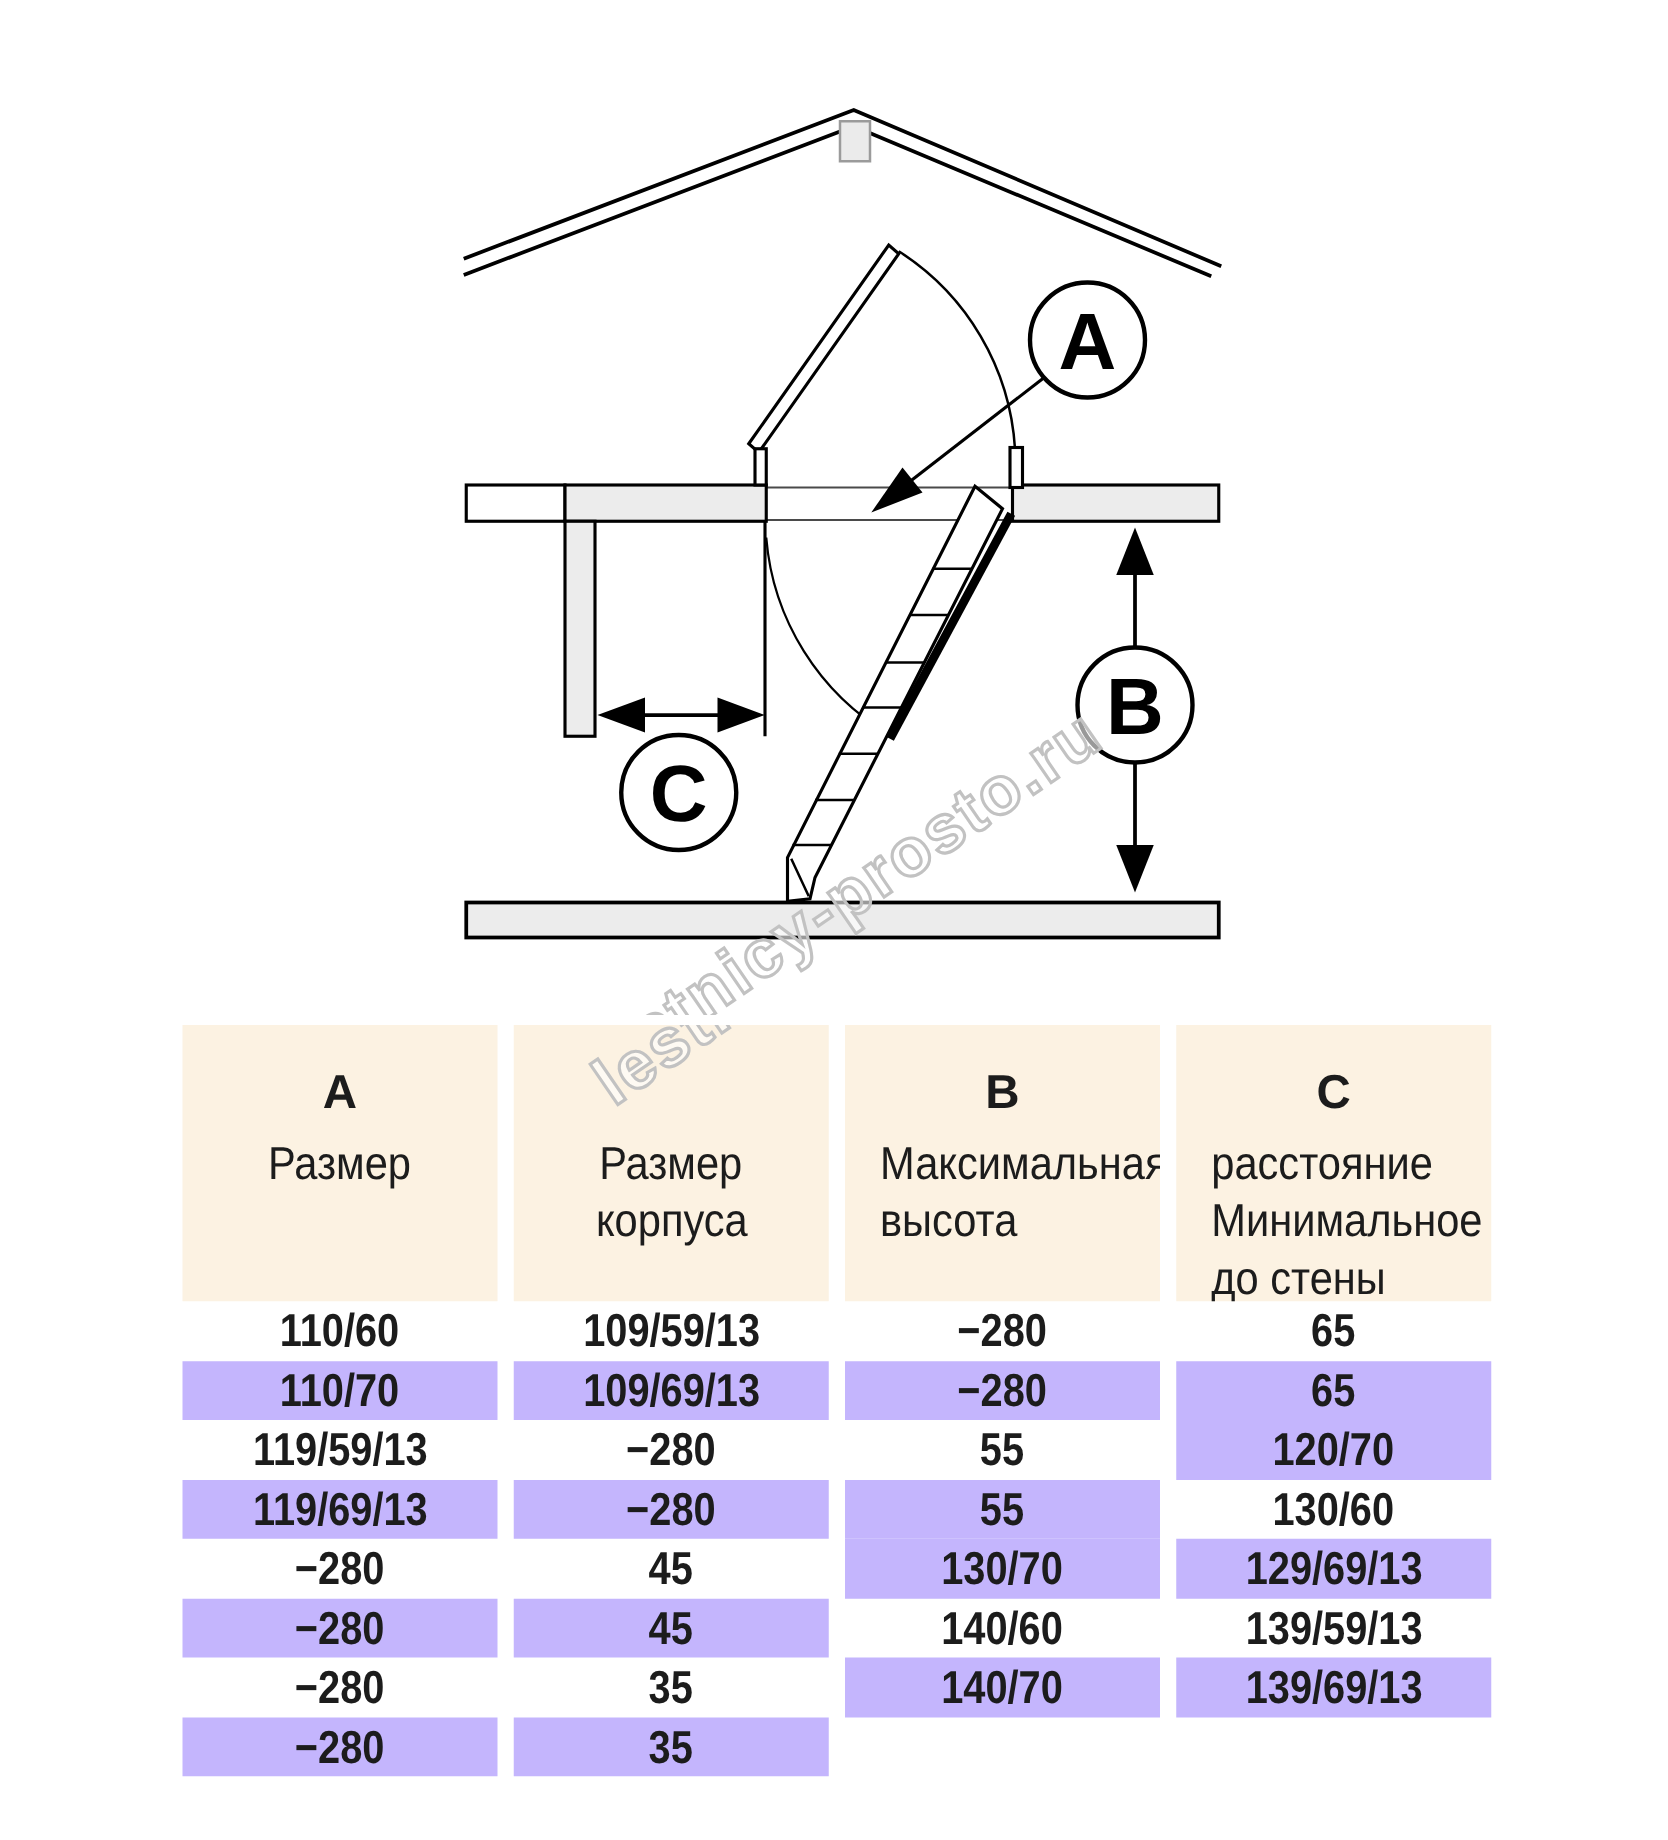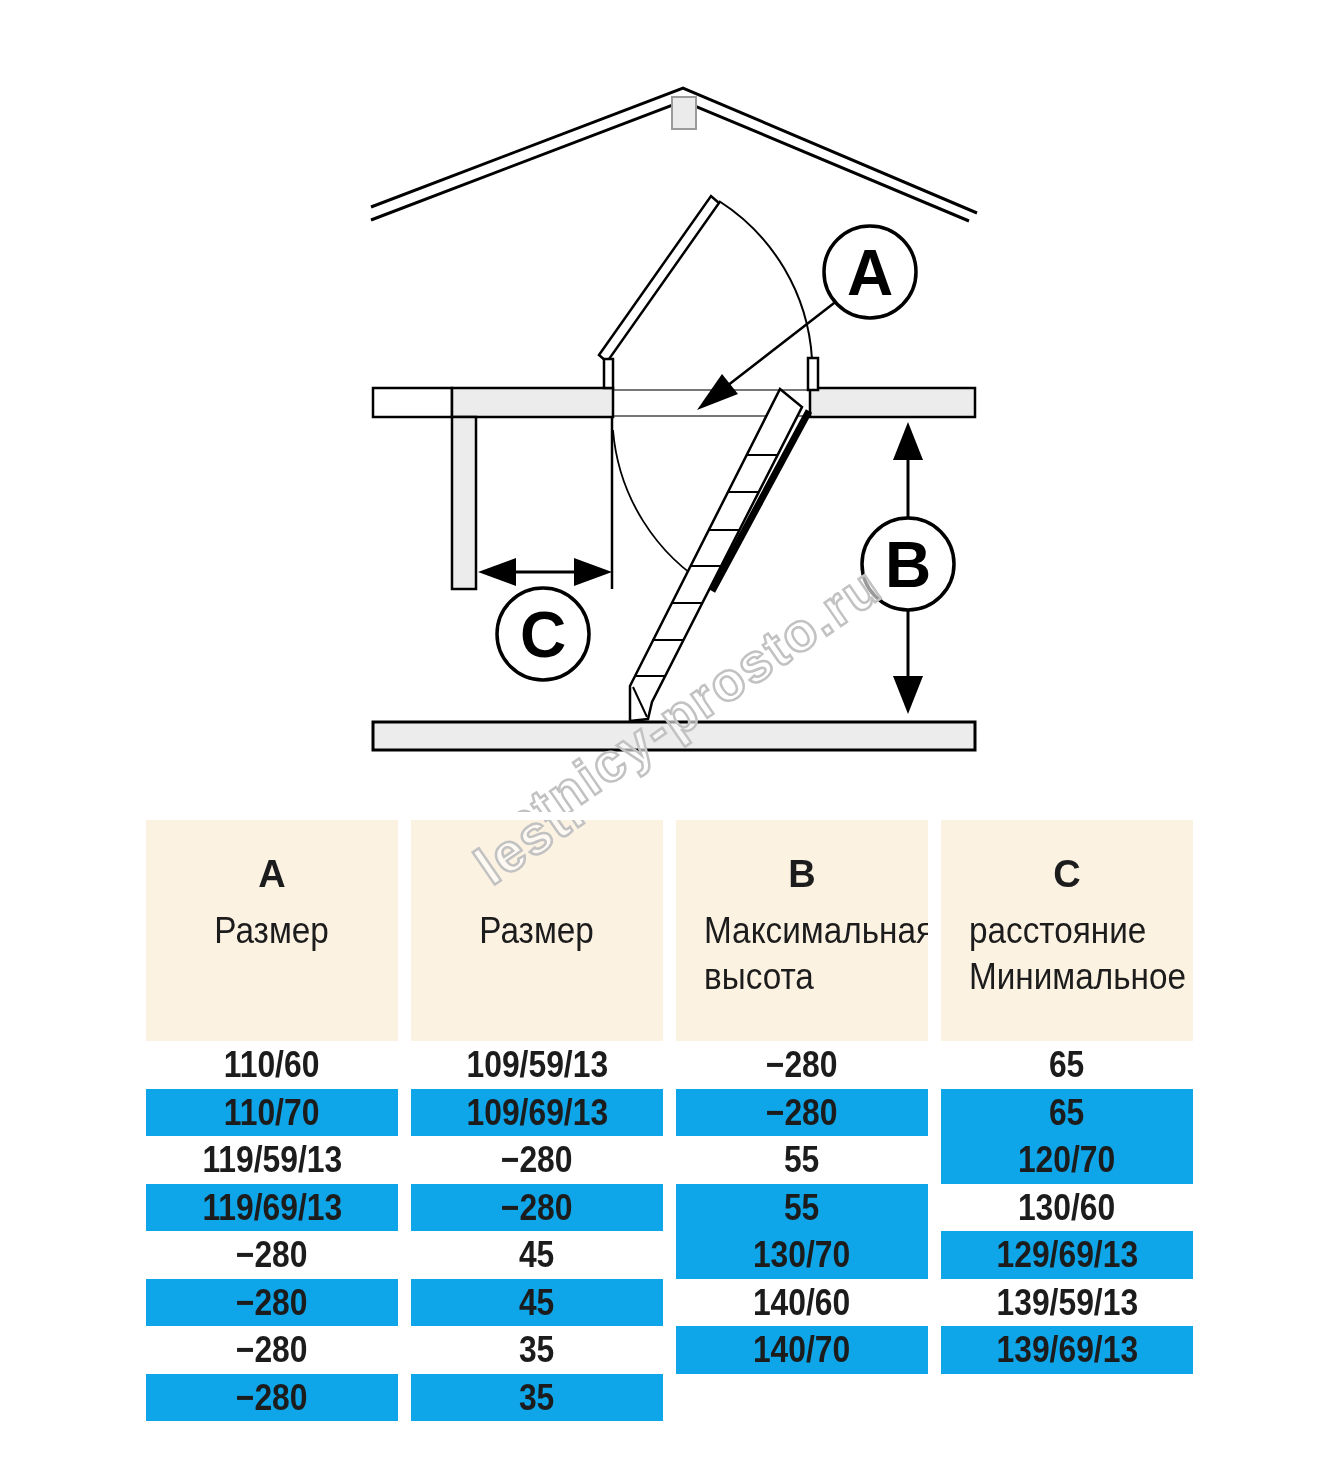--- a/index.html
+++ b/index.html
@@ -26,21 +26,21 @@
   .htitle{margin-top:14px;font-size:37px;line-height:46px;}
   .htitle.center{text-align:center;}
   .htitle.left{text-align:left;padding-left:28px;}
   .hline{white-space:nowrap;}
   .hc .sqz{display:inline-block;transform:scaleX(0.9);transform-origin:50% 50%;}
   .hc .sqz-l{display:inline-block;transform:scaleX(0.9);transform-origin:0 50%;}
 
   .dc{
     text-align:center;line-height:47.5px;font-size:37px;white-space:nowrap;font-weight:bold;
   }
-  .dc.alt{background:#0ea5e9;}
+  .dc.alt{background:#c4b5fd;}
   .dc .sqz{display:inline-block;transform:scaleX(0.86);transform-origin:50% 50%;}
 
   
   .wm2{
     position:absolute;left:70px;top:24px;height:54px;line-height:54px;
     font-size:54px;font-weight:bold;letter-spacing:2px;white-space:nowrap;
     transform:rotate(-34.5deg);transform-origin:0 50%;
     color:rgba(255,255,255,0.6);
     -webkit-text-stroke:2.5px #c2c2c2;
   }
@@ -126,36 +126,38 @@
       <div class="htitle center">
         <div class="hline"><span class="sqz">Размер</span></div>
       </div>
     </div>
 
     <div class="hc">
       <span class="wm2">lestnicy-prosto.ru</span>
       <div class="hletter"></div>
       <div class="htitle center">
         <div class="hline"><span class="sqz">Размер</span></div>
+        <div class="hline"><span class="sqz">корпуса</span></div>
       </div>
     </div>
 
     <div class="hc">
       <div class="hletter">B</div>
       <div class="htitle left">
         <div class="hline"><span class="sqz-l">Максимальная</span></div>
         <div class="hline"><span class="sqz-l">высота</span></div>
       </div>
     </div>
 
     <div class="hc">
       <div class="hletter">C</div>
       <div class="htitle left">
         <div class="hline"><span class="sqz-l">расстояние</span></div>
         <div class="hline"><span class="sqz-l">Минимальное</span></div>
+        <div class="hline"><span class="sqz-l">до стены</span></div>
       </div>
     </div>
 
     <div class="dc"><span class="sqz">110/60</span></div>
     <div class="dc"><span class="sqz">109/59/13</span></div>
     <div class="dc"><span class="sqz">−280</span></div>
     <div class="dc"><span class="sqz">65</span></div>
 
     <div class="dc alt"><span class="sqz">110/70</span></div>
     <div class="dc alt"><span class="sqz">109/69/13</span></div>

